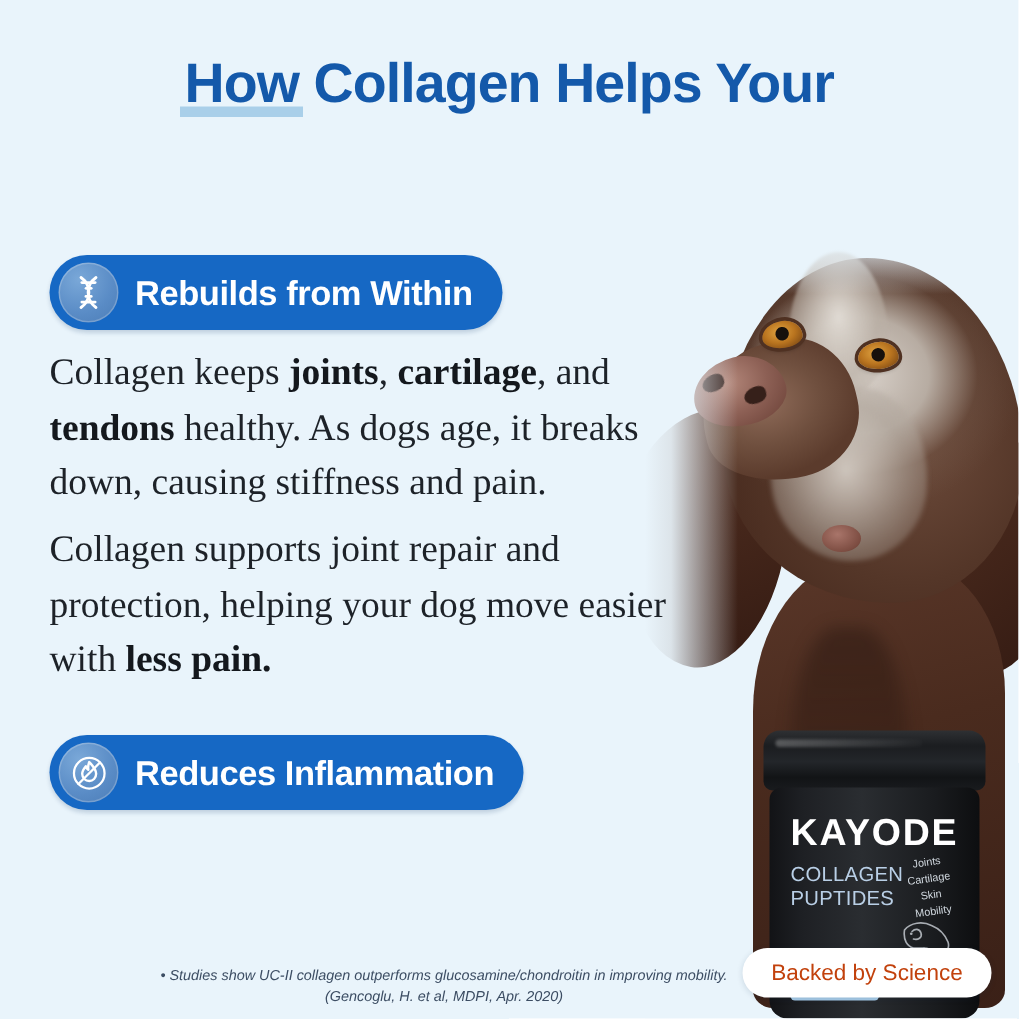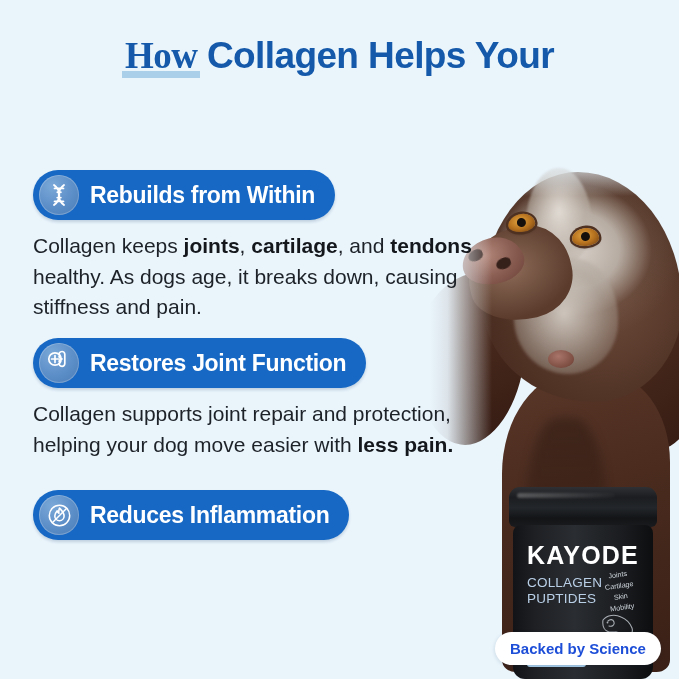--- a/index.html
+++ b/index.html
@@ -170,21 +170,21 @@
   .hl-mark { position: relative; display: inline-block; }
   .hl-mark .hl-bar {
     position: absolute;
     left: -3px;
     right: -3px;
     bottom: 1px;
     height: 7px;
     background: #a9cfe9;
     z-index: 0;
   }
-  .hl-mark .hl-text { position: relative; z-index: 1; font-family: Liberation Serif, serif; }
+  .hl-mark .hl-text { position: relative; z-index: 1; }
 
   
   .feature { position: absolute; left: 33px; }
   .badge {
     display: inline-flex;
     align-items: center;
     background: #1668c4;
     border-radius: 26px;
     padding: 5px 20px 5px 6px;
     box-shadow: 0 2px 3px rgba(12,52,100,0.18);
@@ -205,23 +205,24 @@
   .badge-label {
     color: #ffffff;
     font-size: 23px;
     font-weight: bold;
     letter-spacing: -0.3px;
     white-space: nowrap;
   }
   .feature-body {
     margin-top: 11px;
     color: #1d2228;
-    font-size: 21px;
+    font-size: 25px;
     line-height: 1.46;
     max-width: 452px;
+    font-family: Liberation Serif, serif;
   }
   .feature-body b { font-weight: bold; color: #14181d; }
 
   #feature-1 { top: 170px; }
   #feature-2 { top: 338px; }
   #feature-3 { top: 490px; }
 
   
   .footnote {
     position: absolute;
@@ -338,24 +339,23 @@
     position: absolute;
     left: 495px;
     top: 632px;
     width: 166px;
     height: 33px;
     background: #ffffff;
     border-radius: 17px;
     display: flex;
     align-items: center;
     justify-content: center;
-    color: #1d4ed8;
+    color: #c2410c;
     font-size: 15px;
     box-shadow: 0 1px 4px rgba(16,40,70,0.14);
-    font-weight: bold;
   }
 </style>
 </head>
 <body>
 
 <div id="infographic">
 
   <div class="dog-layer">
     <div class="dog-ear l"></div>
     <div class="dog-ear r"></div>
@@ -392,50 +392,39 @@
             <path d="M8.6 19.4 L17.4 19.4"></path>
           </g>
         </svg>
       </span>
       <span class="badge-label">Rebuilds from Within</span>
     </div>
     <div class="feature-body"><span>Collagen keeps </span><b>joints</b><span>, </span><b>cartilage</b><span>, and </span><b>tendons</b><span> healthy. As dogs age, it breaks down, causing stiffness and pain.</span></div>
   </div>
 
   <div class="feature" id="feature-2">
-    <div class="badge">
-      <span class="badge-icon">
-        <svg width="27" height="27" viewBox="0 0 27 27" aria-hidden="true">
-          <g fill="none" stroke="#ffffff" stroke-width="1.7" stroke-linecap="round" stroke-linejoin="round">
-            <path d="M7.5 18.5 c-1.6 1.6 -4.3 1.1 -4.3 -1 c-2 0 -2.5 -2.7 -0.9 -4.3 c1.1 -1.1 2.8 -1.1 3.9 0 l6.6 6.6 c1.1 1.1 1.1 2.8 0 3.9 c-1.6 1.6 -4.3 1.1 -4.3 -1 c-2 0 -2.6 -2.6 -1 -4.2 z" transform="translate(10.5,-7.5) rotate(45 9 15)"></path>
-            <circle cx="9" cy="9" r="6.2"></circle>
-            <path d="M9 5.6 L9 12.4 M5.6 9 L12.4 9"></path>
-          </g>
-        </svg>
-      </span>
-      <span class="badge-label">Restores Joint Function</span>
-    </div>
     <div class="feature-body"><span>Collagen supports joint repair and protection, helping your dog move easier with </span><b>less pain.</b></div>
   </div>
 
   <div class="feature" id="feature-3">
     <div class="badge">
       <span class="badge-icon">
         <svg width="27" height="27" viewBox="0 0 27 27" aria-hidden="true">
           <g fill="none" stroke="#ffffff" stroke-width="1.6" stroke-linecap="round" stroke-linejoin="round">
             <path d="M13.5 6 c2.6 3 4.6 4.8 4.6 7.9 c0 2.7 -2.1 4.8 -4.6 4.8 c-2.6 0 -4.7 -2.1 -4.7 -4.8 c0 -2 1.2 -3.6 2.4 -5.1 c0.3 1.4 1 2.1 1.7 2.4 c-0.3 -2 0 -3.7 0.6 -5.2 z"></path>
             <circle cx="13.5" cy="13.5" r="10.2" stroke-width="1.5"></circle>
             <path d="M6.3 20.7 L20.7 6.3" stroke-width="1.5"></path>
           </g>
         </svg>
       </span>
       <span class="badge-label">Reduces Inflammation</span>
     </div>
   </div>
 
+  <div class="footnote">• Studies show UC-II collagen outperforms glucosamine/chondroitin in improving mobility. (Gencoglu, H. et al, MDPI, Apr. 2020)</div>
 
   <div class="jar">
     <div class="jar-lid"></div>
     <div class="jar-body">
       <div class="jar-brand">KAYODE</div>
       <div class="jar-sub">
         <div>COLLAGEN</div>
         <div>PUPTIDES</div>
       </div>
       <div class="jar-side">

